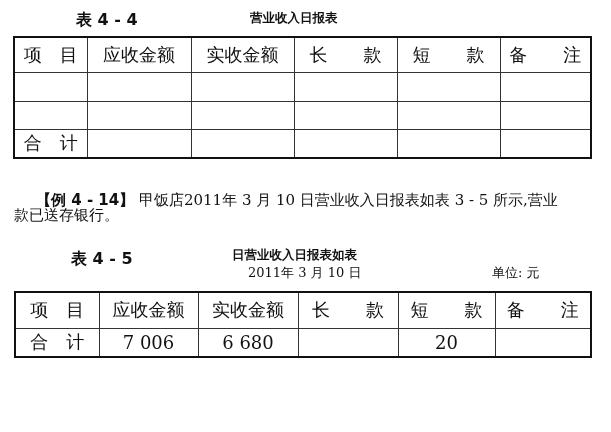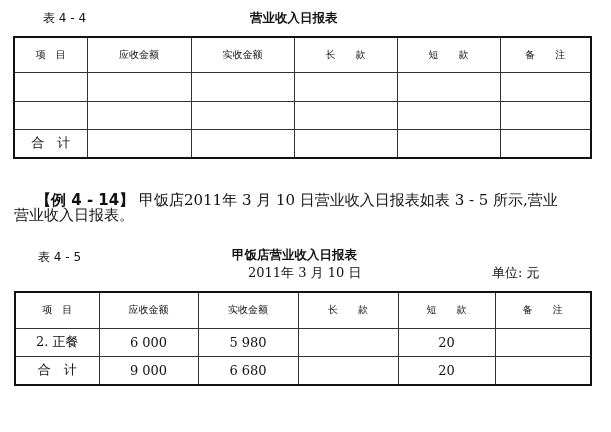--- a/index.html
+++ b/index.html
@@ -1,25 +1,25 @@
 <!DOCTYPE html>
 <html><head>
 <meta charset="utf-8">
 <style>
   html, body { margin:0; padding:0; background:#fff; }
   body { width:611px; height:432px; position:relative; overflow:hidden; color:#111;
          font-family: "DejaVu Serif", "Liberation Serif", serif; }
   .abs { position:absolute; }
-  .caption { font-family: "DejaVu Sans", "Liberation Sans", sans-serif; font-weight:normal; font-size:12px; }
+  .caption { font-family: "DejaVu Sans", "Liberation Sans", sans-serif; font-weight:bold; font-size:16px;margin-left:33px; }
   .title { font-family: Liberation Serif, serif; font-weight:bold; font-size:12.5px; }
   .para { font-size:15px; line-height:18px; white-space:nowrap; }
   .para b { font-family: "DejaVu Sans", "Liberation Sans", sans-serif; }
   table.grid { position:absolute; border-collapse:collapse; border:2px solid #111; table-layout:fixed; }
-  table.grid td { border:1px solid #333; text-align:center; font-size:13px; padding:0; }
-  table.grid tr.hdr td { font-size:10px; }
+  table.grid td { border:1px solid #333; text-align:center; font-size:18px; padding:0; }
+  table.grid tr.hdr td { font-size:18px; }
 </style>
 </head>
 <body>
 
 <div class="abs caption" style="left:43px;top:10px;">表 4 - 4</div>
 <div class="abs title" style="left:250px;top:10px;">营业收入日报表</div>
 
 <table class="grid" style="left:13px;top:36px;width:577px;">
   <colgroup>
       <col style="width:73px">
@@ -61,24 +61,24 @@
         <td></td>
         <td></td>
         <td></td>
   </tr>
 </tbody>
   </table>
 
 <div class="abs para" style="left:36px;top:180px;margin-top:11px;">
   <b>【例 4 - 14】</b>&nbsp;<span>甲饭店2011年 3 月 10 日营业收入日报表如表 3 - 5 所示,营业</span>
 </div>
-<div class="abs para" style="left:14px;top:206px;">营业收入日报表。</div>
+<div class="abs para" style="left:14px;top:206px;">款已送存银行。</div>
 
 <div class="abs caption" style="left:38px;top:249px;">表 4 - 5</div>
-<div class="abs title" style="left:232px;top:247px;">甲饭店营业收入日报表</div>
+<div class="abs title" style="left:232px;top:247px;">日营业收入日报表如表</div>
 <div class="abs" style="left:248px;top:264px;font-size:13px;">2011年 3 月 10 日</div>
 <div class="abs" style="left:492px;top:264px;font-size:13px;">单位: 元</div>
 
 <table class="grid" style="left:14px;top:291px;width:576px;">
   <colgroup>
       <col style="width:84px">
       <col style="width:99px">
       <col style="width:100px">
       <col style="width:100px">
       <col style="width:97px">
@@ -86,30 +86,22 @@
     </colgroup>
   <tbody>
       <tr class="hdr" style="height:36px;">
     <td>项　目</td>
     <td>应收金额</td>
     <td>实收金额</td>
     <td>长　　款</td>
     <td>短　　款</td>
     <td>备　　注</td>
   </tr>
-  <tr style="height:28px;">
-    <td>2. 正餐</td>
-        <td>6 000</td>
-        <td>5 980</td>
-        <td></td>
-        <td>20</td>
-        <td></td>
-  </tr>
   <tr style="height:29px;">
     <td>合　计</td>
-        <td>9 000</td>
+        <td>7 006</td>
         <td>6 680</td>
         <td></td>
         <td>20</td>
         <td></td>
   </tr>
 </tbody>
   </table>
 
 </body></html>

